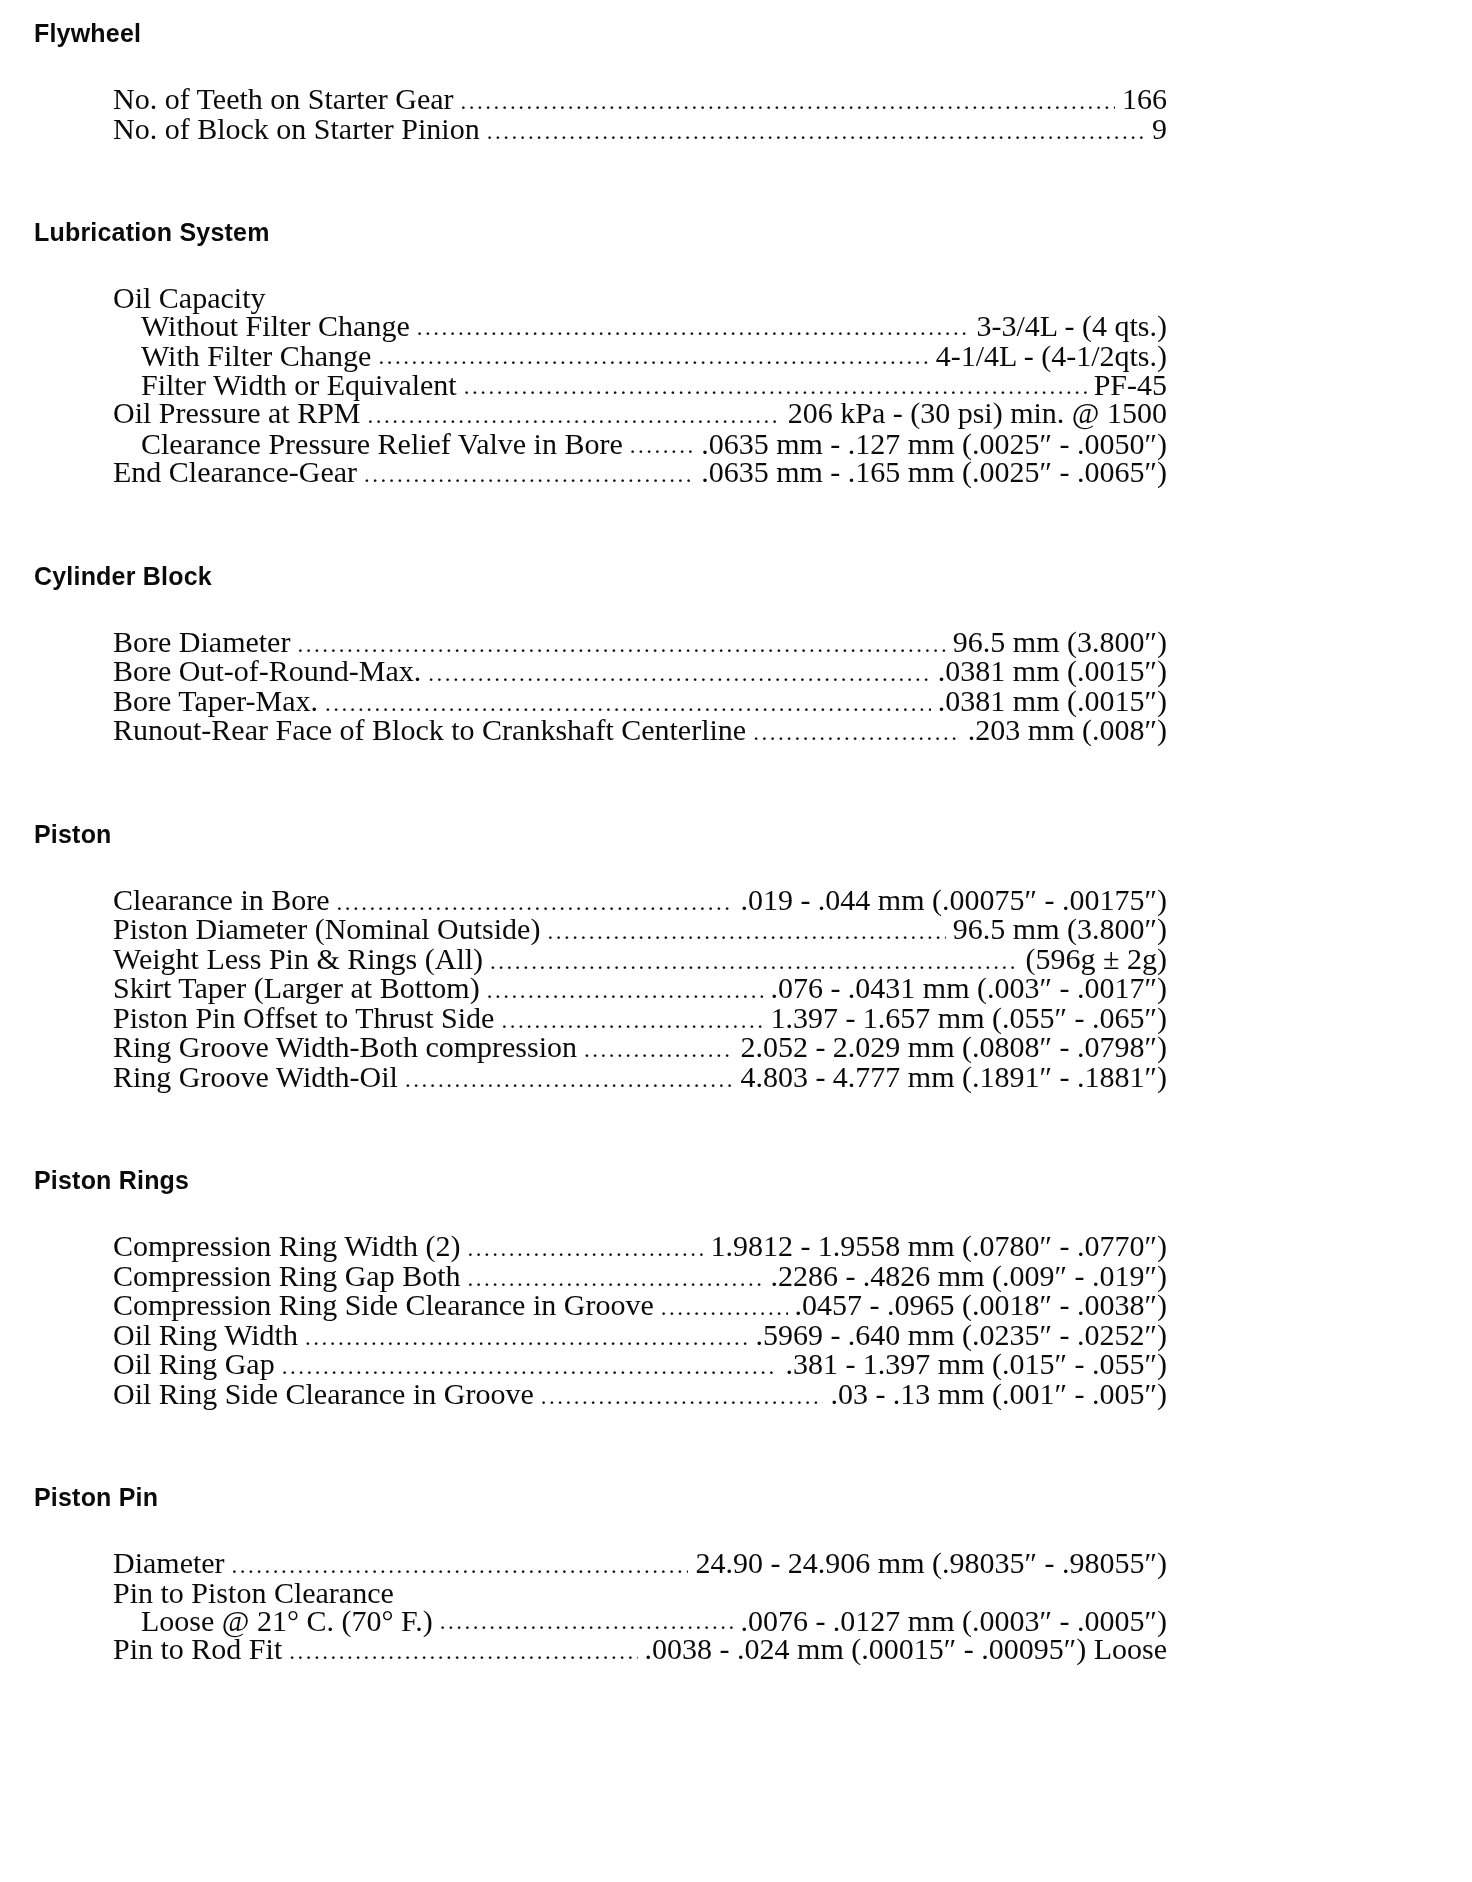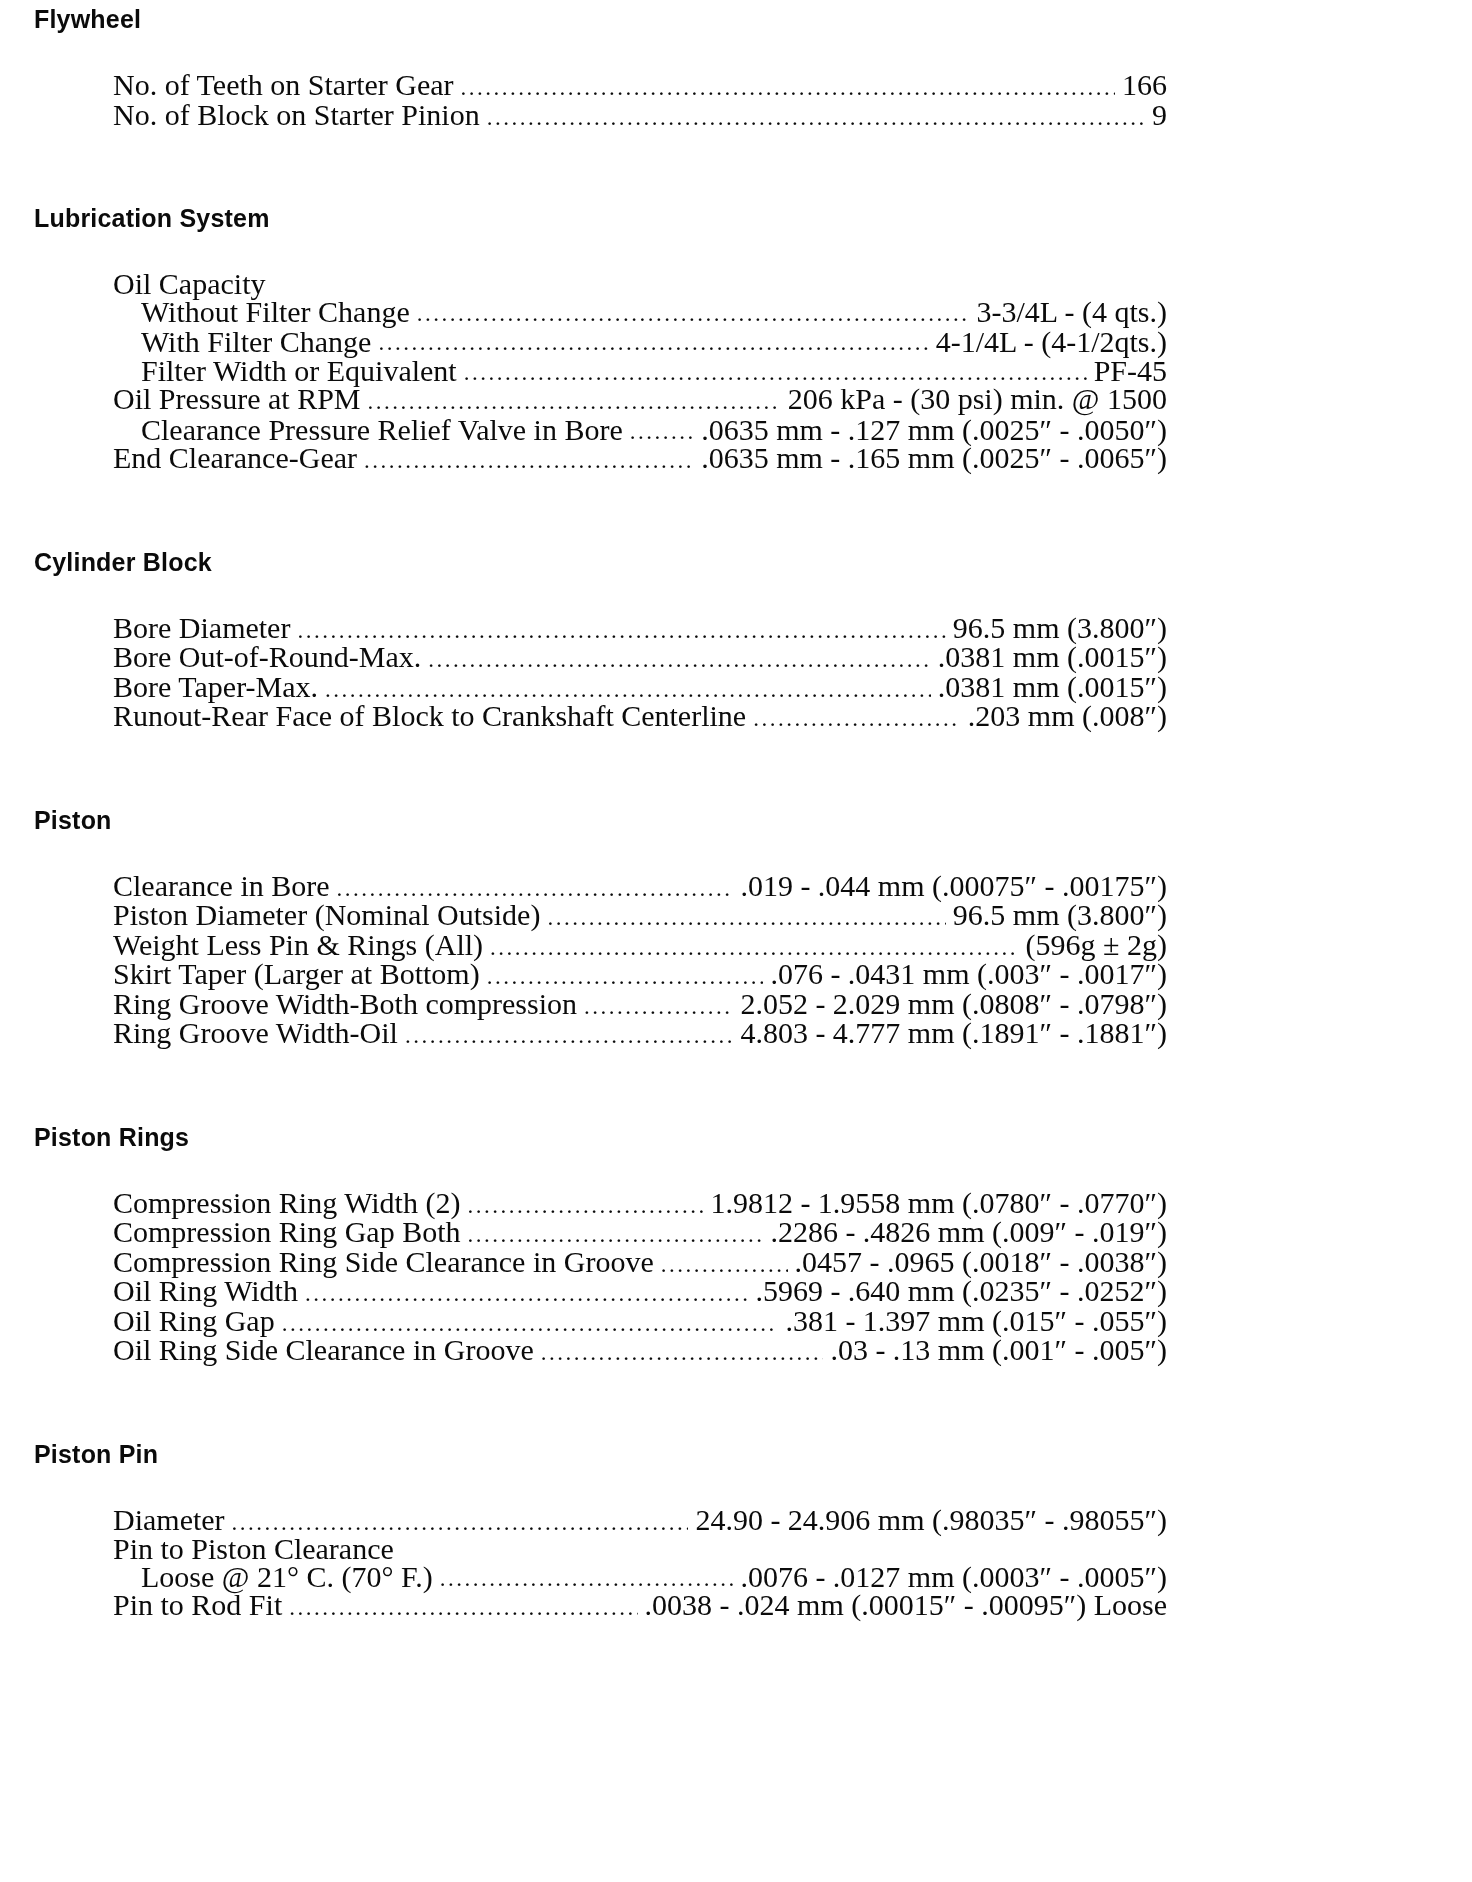--- a/index.html
+++ b/index.html
@@ -11,21 +11,21 @@
     width: 1472px;
     height: 1882px;
     overflow: hidden;
     font-family: "Liberation Serif", serif;
     color: #0b0b0b;
   }
   .page {
     box-sizing: border-box;
     width: 1472px;
     height: 1882px;
-    padding-top: 4px;
+    padding-top: 18px;
     border-radius: 12px;
   }
   .section {
     margin-top: 72px;
   }
   .section:first-child {
     margin-top: 0;
   }
   .section-title {
     font-family: "Liberation Sans", sans-serif;
@@ -185,20 +185,25 @@
     <span class="dot-leader"></span>
     <span class="spec-value">(596g ± 2g)</span>
   </div>
 
   <div class="spec-row">
     <span class="spec-label">Skirt Taper (Larger at Bottom)</span>
     <span class="dot-leader"></span>
     <span class="spec-value">.076 - .0431 mm (.003″ - .0017″)</span>
   </div>
 
+  <div class="spec-row">
+    <span class="spec-label">Piston Pin Offset to Thrust Side</span>
+    <span class="dot-leader"></span>
+    <span class="spec-value">1.397 - 1.657 mm (.055″ - .065″)</span>
+  </div>
 
   <div class="spec-row">
     <span class="spec-label">Ring Groove Width-Both compression</span>
     <span class="dot-leader"></span>
     <span class="spec-value">2.052 - 2.029 mm (.0808″ - .0798″)</span>
   </div>
 
   <div class="spec-row">
     <span class="spec-label">Ring Groove Width-Oil</span>
     <span class="dot-leader"></span>

